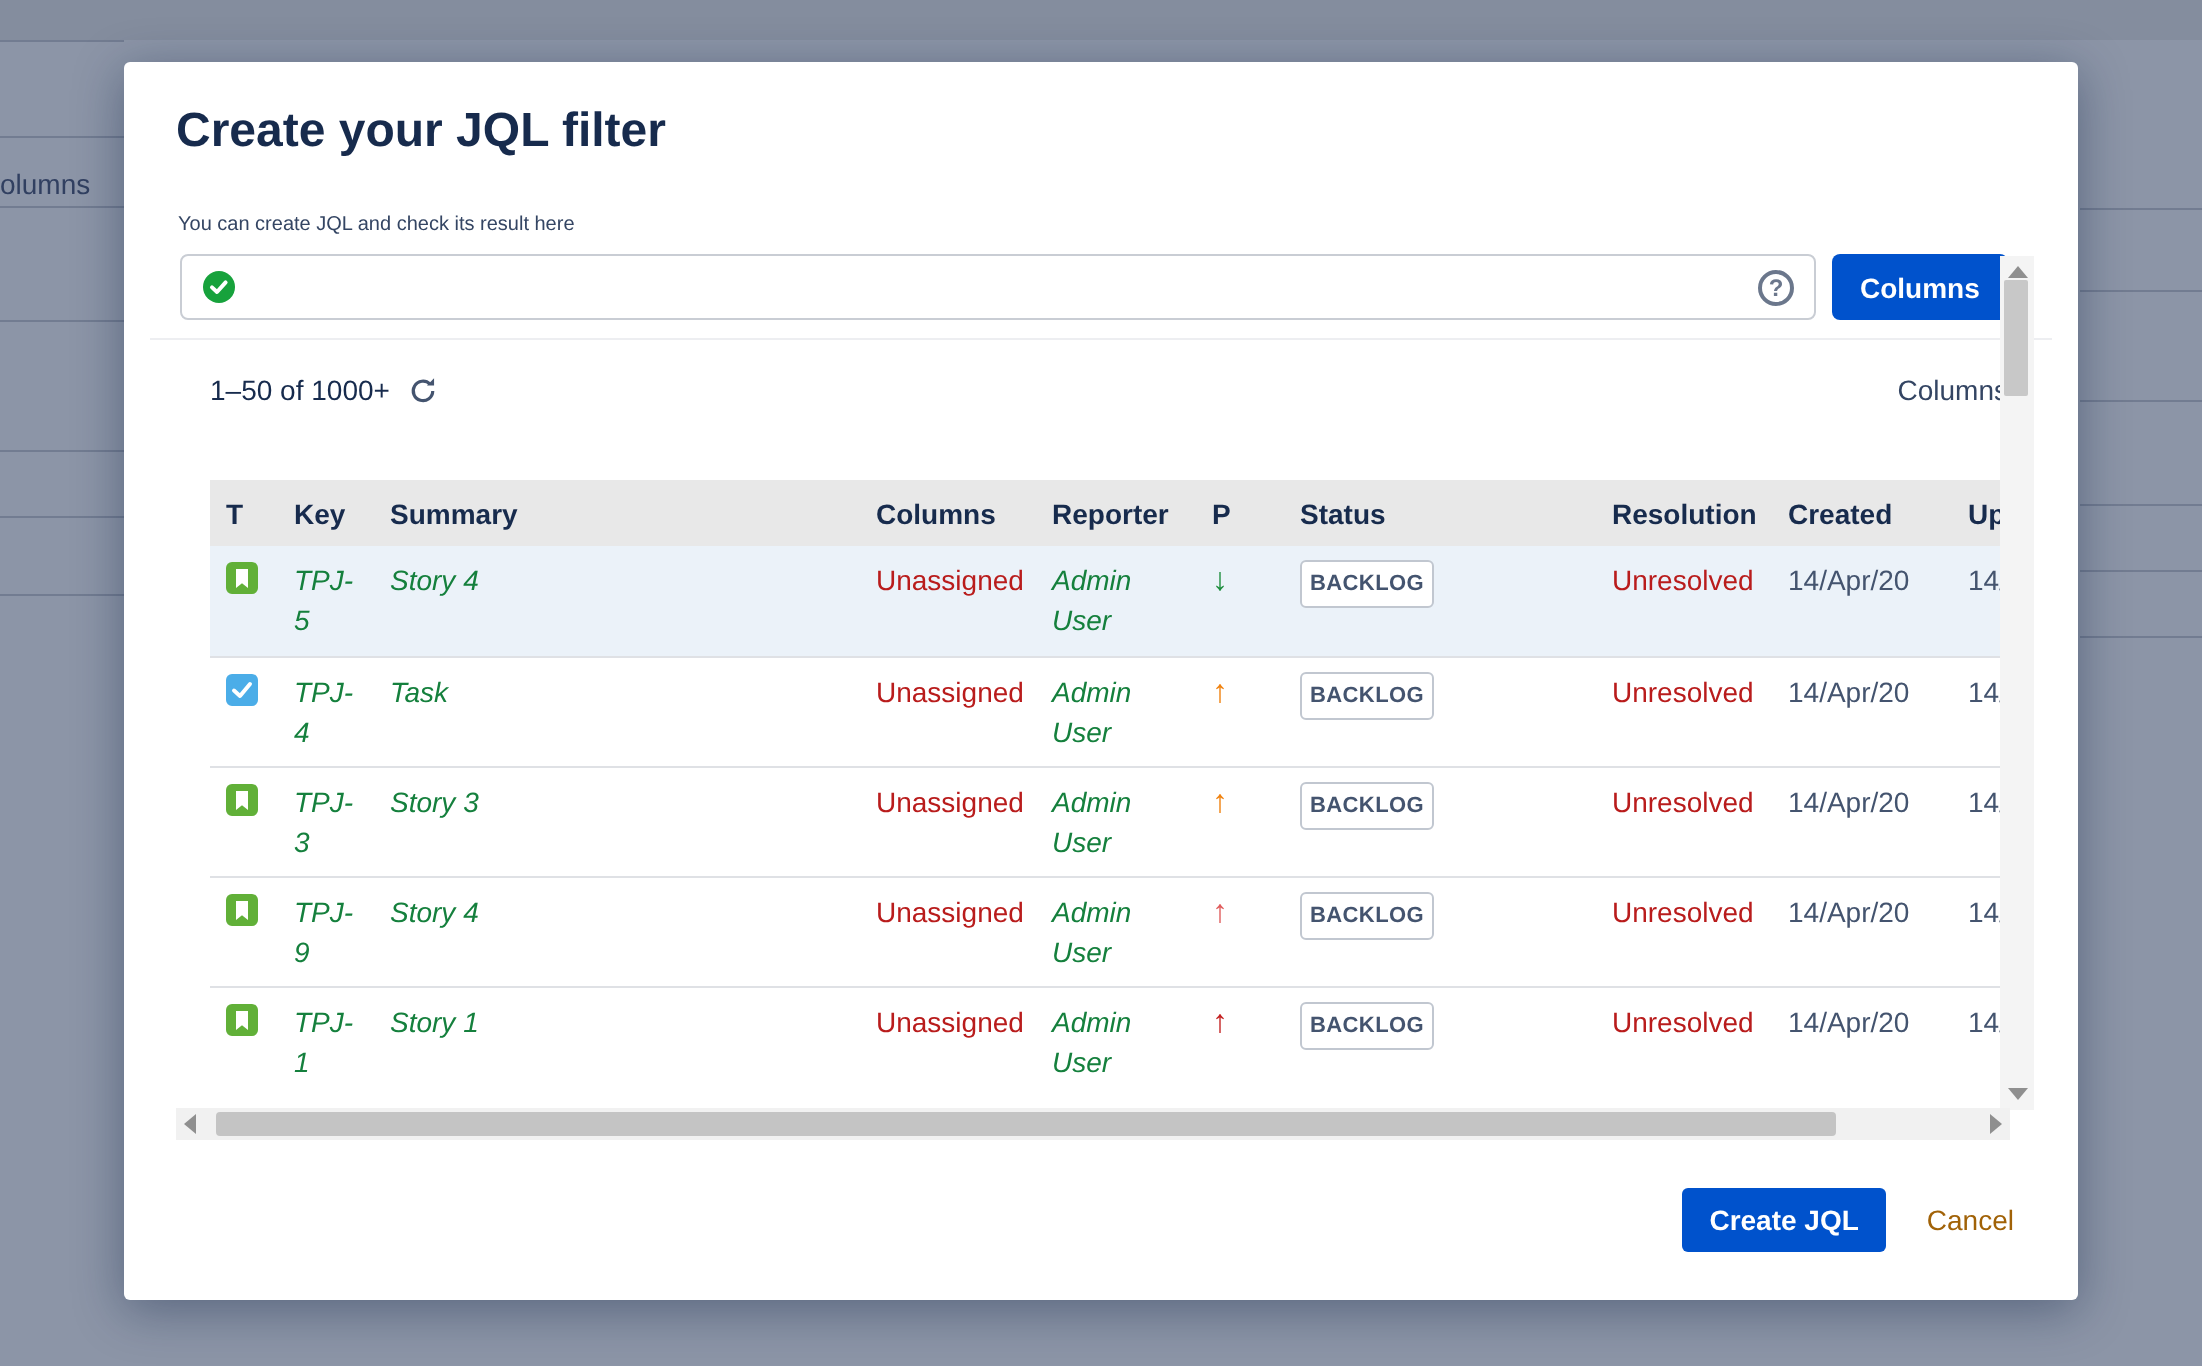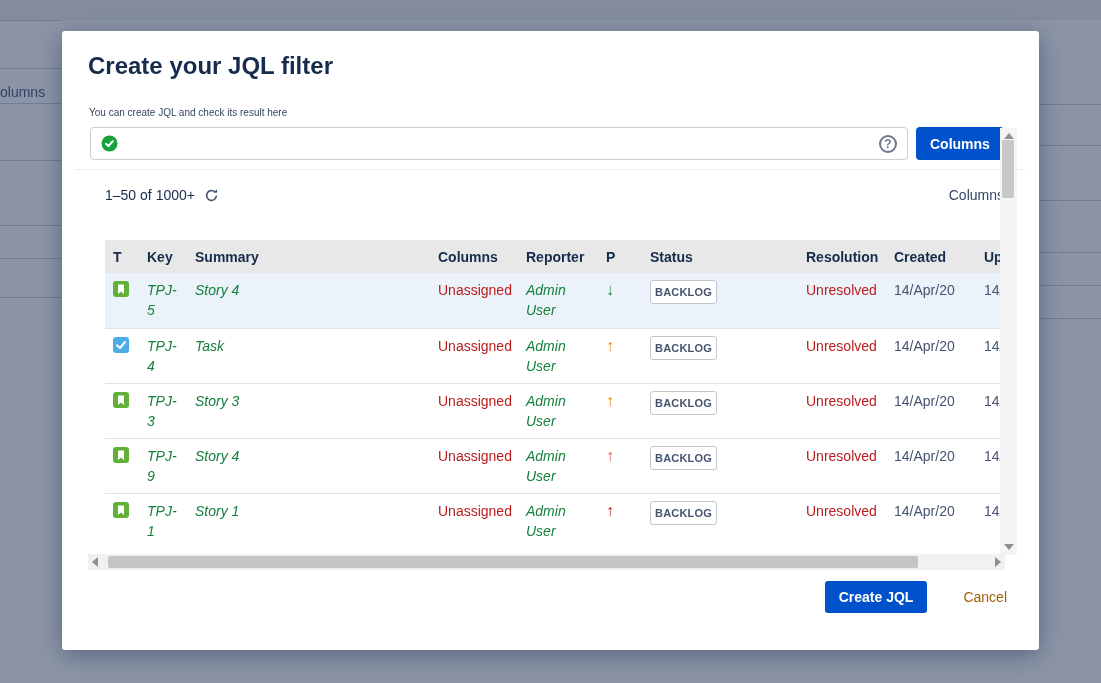--- a/index.html
+++ b/index.html
@@ -58,21 +58,21 @@
   .vs-arrow { position:absolute; left:4px; width:0; height:0; cursor:pointer; }
   .vs-arrow.up { top:5px; border-left:5px solid transparent; border-right:5px solid transparent; border-bottom:6px solid #8F8F8F; }
   .vs-arrow.down { bottom:5px; border-left:5px solid transparent; border-right:5px solid transparent; border-top:6px solid #8F8F8F; }
 
   .hscroll { position:absolute; left:26px; top:523px; width:917px; height:16px; background:#F1F1F1; }
   .hs-thumb { position:absolute; left:20px; top:2px; width:810px; height:12px; background:#C4C4C4; border-radius:2px; cursor:pointer; }
   .hs-arrow { position:absolute; top:3px; width:0; height:0; cursor:pointer; }
   .hs-arrow.left { left:4px; border-top:5px solid transparent; border-bottom:5px solid transparent; border-right:6px solid #8F8F8F; }
   .hs-arrow.right { right:4px; border-top:5px solid transparent; border-bottom:5px solid transparent; border-left:6px solid #8F8F8F; }
 
-  .footer { position:absolute; right:32px; top:550px; display:flex; align-items:center; gap:36px; }
+  .footer { position:absolute; right:32px; top:563px; display:flex; align-items:center; gap:20px; }
   .create-btn { height:32px; padding:0 14px; background:#0052CC; color:#fff; border:none;
                 border-radius:3px; font-family:"Liberation Sans",sans-serif; font-size:14px;
                 font-weight:bold; cursor:pointer; }
   .cancel-lnk { color:#a16207; font-size:14px; text-decoration:none; cursor:pointer; }
 </style>
 </head>
 <body>
 
 <div class="page">
   <div class="bg-band-top"></div>

